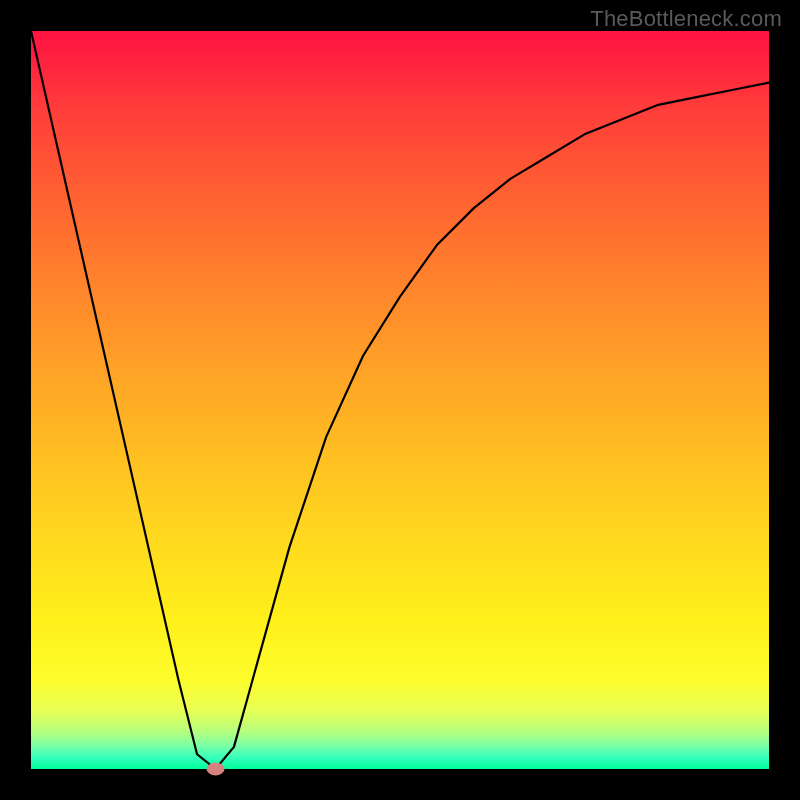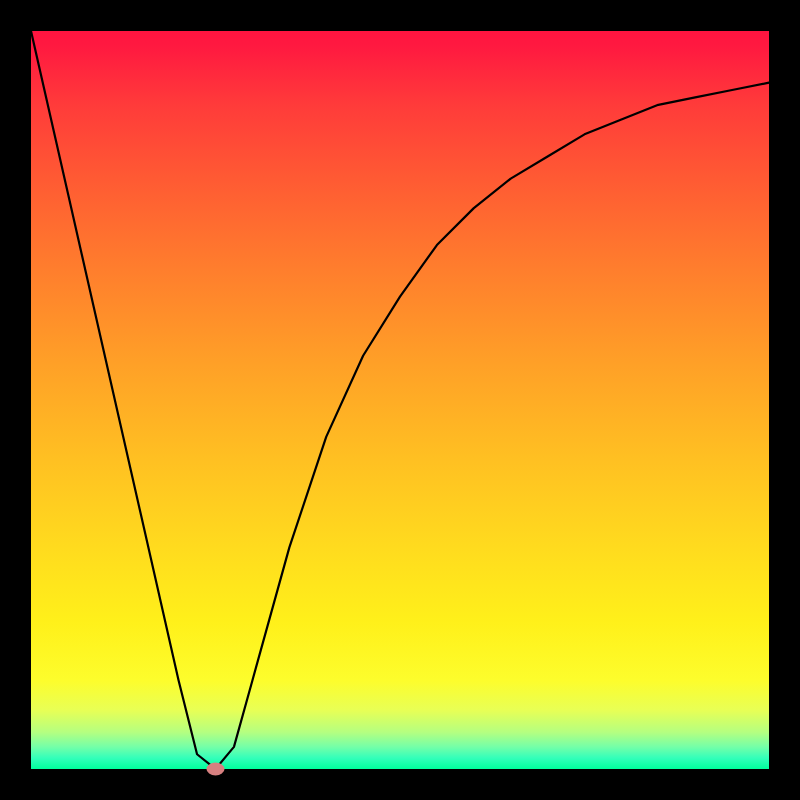--- a/index.html
+++ b/index.html
@@ -77,14 +77,15 @@
 
 <div class="frame">
 
   <div class="plot-area"></div>
 
   <svg class="overlay" viewBox="0 0 738 738" preserveAspectRatio="none">
     <path id="curve-path" class="curve" d="M0.00 0.00 L36.90 162.36 L73.80 324.72 L110.70 487.08 L147.60 649.44 L166.05 723.24 L184.50 738.00 L202.95 715.86 L221.40 649.44 L258.30 516.60 L295.20 405.90 L332.10 324.72 L369.00 265.68 L405.90 214.02 L442.80 177.12 L479.70 147.60 L516.60 125.46 L553.50 103.32 L590.40 88.56 L627.30 73.80 L664.20 66.42 L701.10 59.04 L738.00 51.66"></path>
     <ellipse id="marker-dot" class="marker" cx="184.50" cy="738.00" rx="9" ry="6.5"></ellipse>
   </svg>
 
+  <div class="watermark">TheBottleneck.com</div>
 
 </div>
 
 </body></html>

